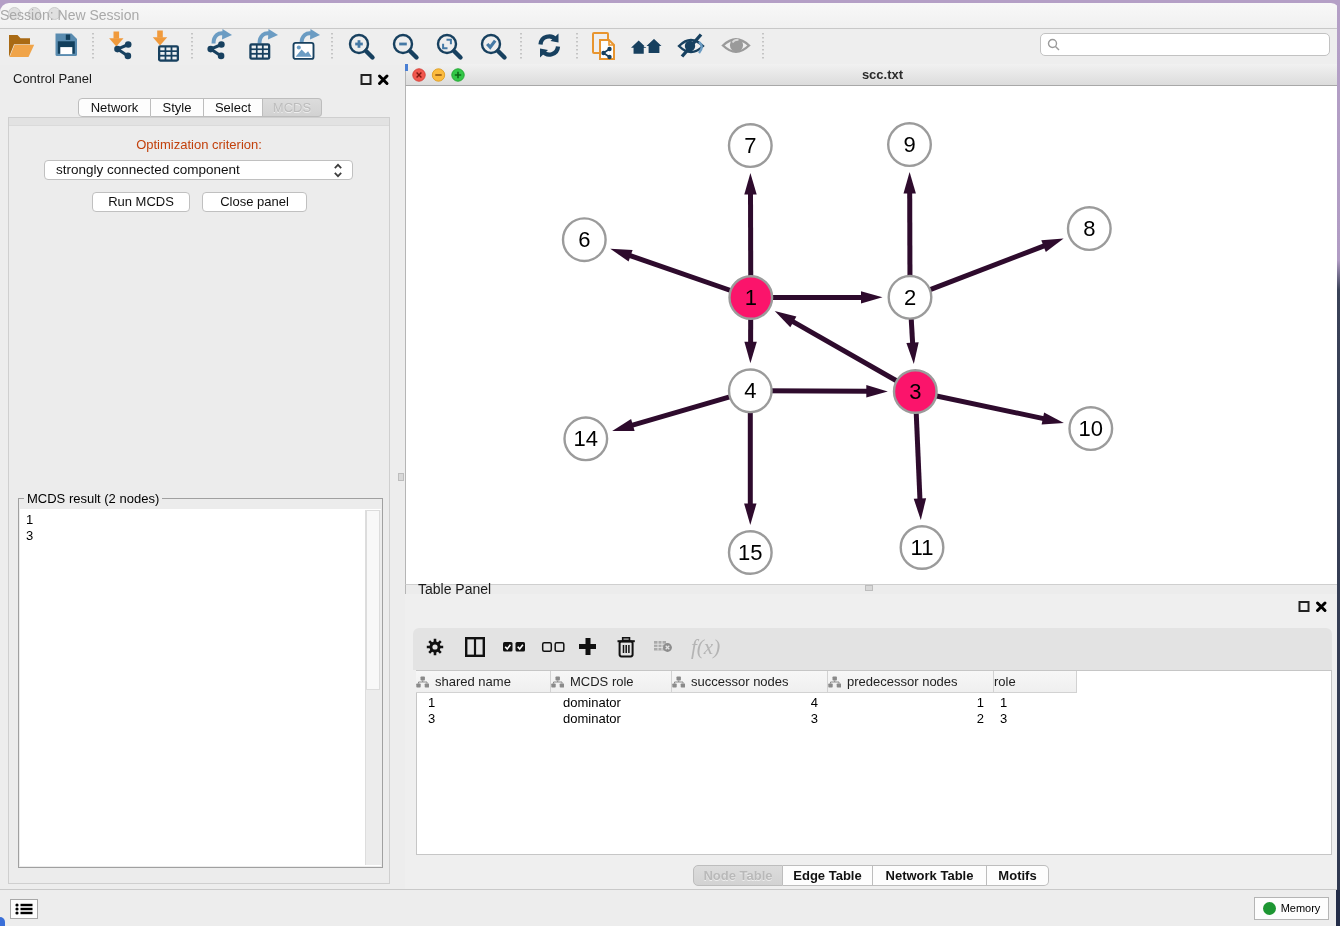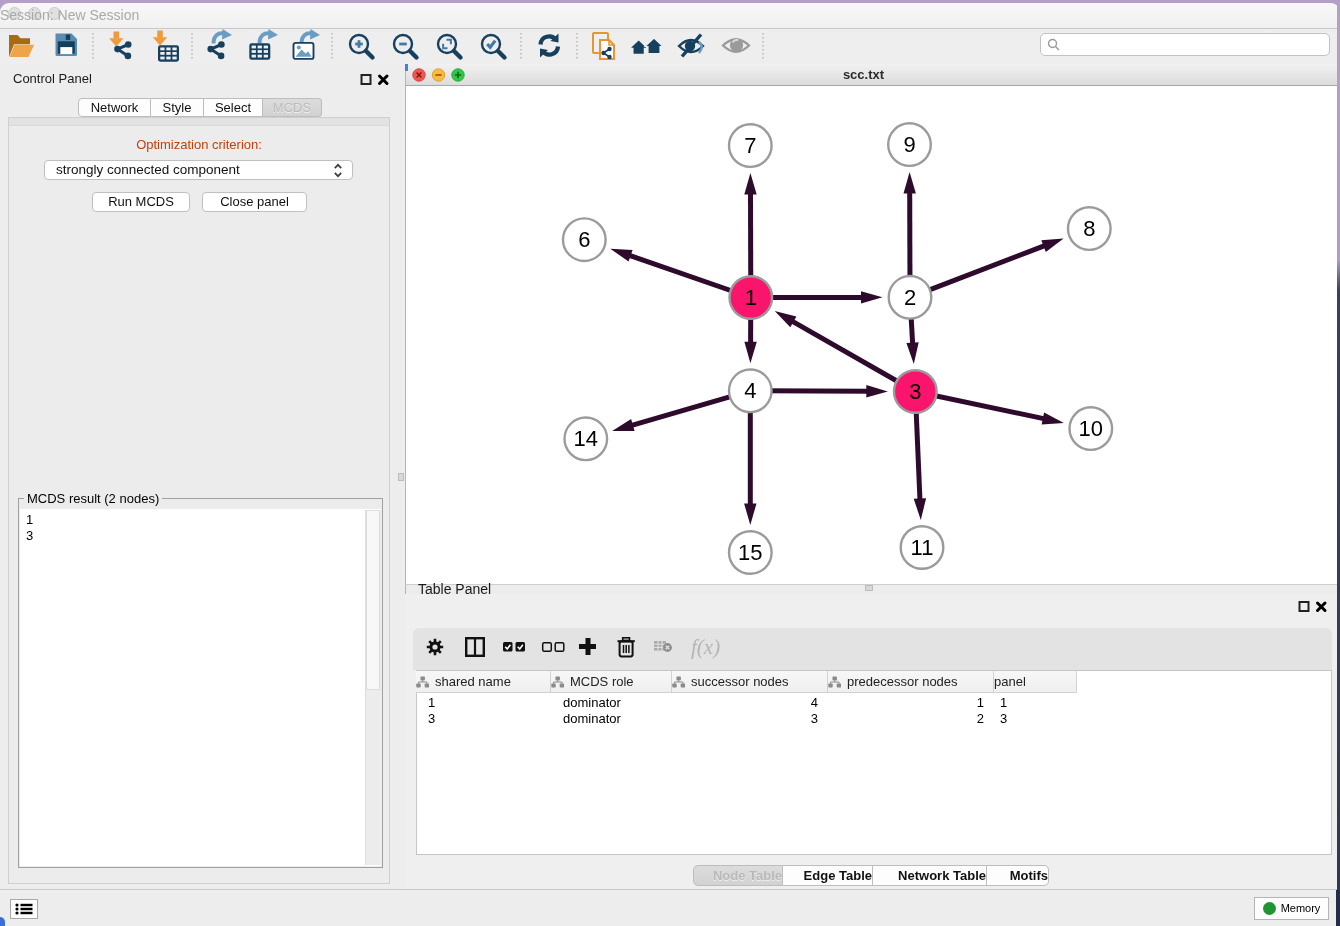--- a/index.html
+++ b/index.html
@@ -25,32 +25,32 @@
 .btn{position:absolute;top:192px;height:20px;background:#fff;border:1px solid #c0c0c0;border-radius:4px;box-sizing:border-box;font-size:13px;text-align:center;line-height:18px;color:#111}
 #fieldset{left:18px;top:498px;width:365px;height:370px;border:1px solid #a0a0a0;box-sizing:border-box}
 #legend{left:24px;top:491px;background:#ececec;font-size:13px;color:#000;padding:0 3px}
 #mcds-text{left:20px;top:509px;width:361px;height:357px;background:#fff;font-size:13px;color:#000;line-height:16px;padding:3px 0 0 6px;box-sizing:border-box}
 #mcds-scroll{left:365px;top:510px;width:15px;height:355px;background:#ececec;border-left:1px solid #ddd}
 #mcds-thumb{left:366px;top:510px;width:14px;height:180px;background:#f8f8f8;border:1px solid #dcdcdc;box-sizing:border-box}
 
 #vsplit-handle{left:398px;top:473px;width:6px;height:8px;background:#d8d8d8;border:1px solid #bdbdbd;box-sizing:border-box}
 
 #netwin-title{left:405px;top:64px;width:935px;height:22px;background:linear-gradient(#f1f1f1,#dcdcdc);border-bottom:1px solid #a8a8a8;border-left:1px solid #b5b5b5;box-sizing:border-box}
-#nettitle-text{left:405px;top:67px;width:917px;text-align:center;font-size:13px;font-weight:700;color:#2b2b2b}
+#nettitle-text{left:424px;top:67px;width:917px;text-align:center;font-size:13px;font-weight:700;color:#2b2b2b}
 #netcanvas{left:405px;top:86px;width:935px;height:498px;background:#fff;border-left:1px solid #b5b5b5;box-sizing:border-box}
 #netbottom{left:405px;top:584px;width:935px;height:10px;background:#ececec;border-top:1px solid #cfcfcf;border-left:1px solid #b5b5b5;box-sizing:border-box}
 #hsplit-handle{left:865px;top:585px;width:8px;height:6px;background:#d8d8d8;border:1px solid #bdbdbd;box-sizing:border-box}
 
 #tp{left:405px;top:594px;width:935px;height:295px;background:#efefef}
 #tp-title{left:418px;top:581px;font-size:14px;color:#1a1a1a}
 #tp-toolbar{left:413px;top:628px;width:919px;height:42px;background:#e3e3e3;border-radius:6px 6px 0 0}
 #tp-table{left:416px;top:670px;width:916px;height:185px;background:#fff;border:1px solid #c6c6c6;box-sizing:border-box}
 .th{position:absolute;top:671px;height:22px;background:linear-gradient(#f7f7f7,#efefef);border-right:1px solid #d2d2d2;border-bottom:1px solid #d2d2d2;box-sizing:border-box;font-size:13px;color:#222;text-align:left;line-height:21px}
 .td{position:absolute;font-size:13px;color:#000;height:17px;line-height:17px}
-.btab{position:absolute;top:865px;height:21px;box-sizing:border-box;background:#fdfdfd;border:1px solid #bdbdbd;color:#111;font-size:13px;font-weight:700;text-align:right;line-height:19px}
+.btab{position:absolute;top:865px;height:21px;box-sizing:border-box;background:#fdfdfd;border:1px solid #bdbdbd;color:#111;font-size:13px;font-weight:700;text-align:center;line-height:19px}
 
 #statusline{left:0;top:889px;width:1340px;height:1px;background:#c9c9c9}
 #statusbar{left:0;top:890px;width:1340px;height:36px;background:#ededed}
 #listbtn{left:10px;top:899px;width:28px;height:20px;background:#fdfdfd;border:1px solid #a8a8a8;box-sizing:border-box}
 #membtn{left:1254px;top:897px;width:75px;height:23px;background:#fdfdfd;border:1px solid #b5b5b5;box-sizing:border-box;font-size:11px;color:#000;text-align:center;line-height:21px}
 #blueBL{left:0;top:917px;width:5px;height:9px;background:#3a6fd8;border-radius:0 6px 0 0}
 #blueBR{left:1336px;top:890px;width:4px;height:36px;background:#232d48;z-index:41}
 </style>
 </head>
 <body>
@@ -393,21 +393,21 @@
       <path d="M6.7,4.5 V6 M2.5,7.5 V6 H11 V7.5" stroke="#8a8a8a" stroke-width="1" fill="none"></path>
     </svg>successor nodes</div>
 <div class="th" style="left:828px;width:166px"><svg width="13" height="12" style="vertical-align:-2px;margin-right:6px">
       <g fill="#8a8a8a">
         <rect x="4.5" y="0.5" width="4.4" height="4" rx="0.8"></rect>
         <rect x="0.3" y="7.5" width="4.4" height="4" rx="0.8"></rect>
         <rect x="8.7" y="7.5" width="4.4" height="4" rx="0.8"></rect>
       </g>
       <path d="M6.7,4.5 V6 M2.5,7.5 V6 H11 V7.5" stroke="#8a8a8a" stroke-width="1" fill="none"></path>
     </svg>predecessor nodes</div>
-<div class="th" style="left:994px;width:83px">panel</div>
+<div class="th" style="left:994px;width:83px">role</div>
 <div class="td" style="left:428px;top:694px">1</div>
 <div class="td" style="left:563px;top:694px">dominator</div>
 <div class="td" style="left:672px;width:146px;top:694px;text-align:right">4</div>
 <div class="td" style="left:828px;width:156px;top:694px;text-align:right">1</div>
 <div class="td" style="left:1000px;top:694px">1</div>
 <div class="td" style="left:428px;top:710px">3</div>
 <div class="td" style="left:563px;top:710px">dominator</div>
 <div class="td" style="left:672px;width:146px;top:710px;text-align:right">3</div>
 <div class="td" style="left:828px;width:156px;top:710px;text-align:right">2</div>
 <div class="td" style="left:1000px;top:710px">3</div>

